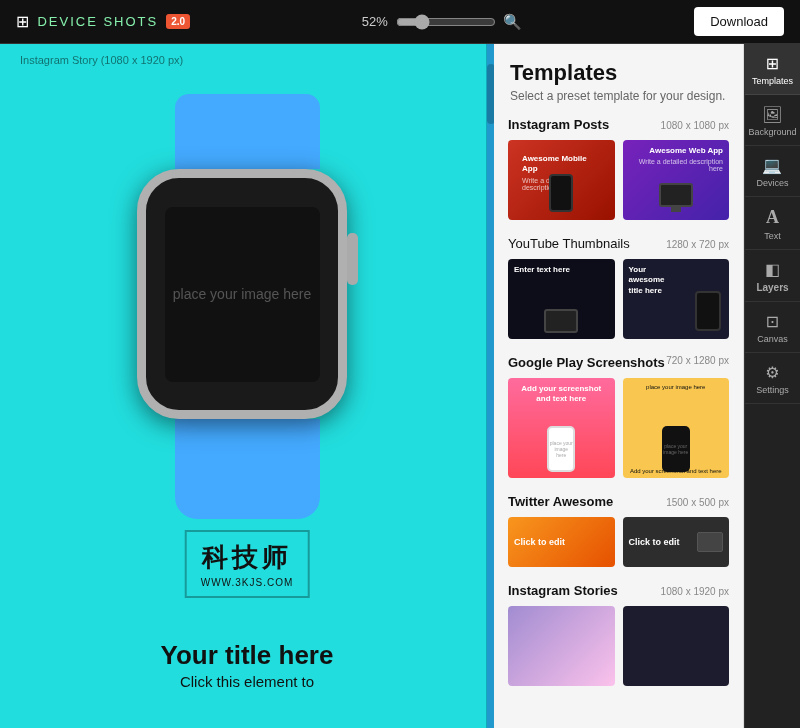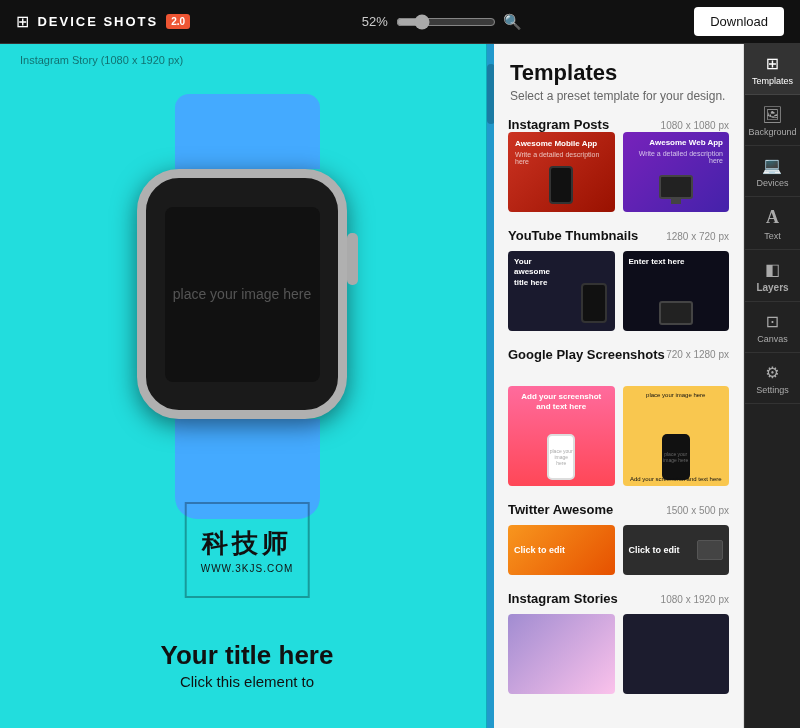--- a/index.html
+++ b/index.html
@@ -37,21 +37,21 @@
       align-items: center; padding-top: 8px; gap: 0;
       border-left: 1px solid #333;
     }
   </style>
 </head>
 <body>
 
 <div id="header">
   <div id="header-left">
     <span style="font-size:16px; color:#fff;">⊞</span>
-    <span style="font-size:13px; font-weight:bold; letter-spacing:2px; color:#ffffff;">DEVICE SHOTS</span>
+    <span style="font-size:13px; font-weight:normal; letter-spacing:2px; color:#86efac;">DEVICE SHOTS</span>
     <span style="background:#e53; color:#fff; font-size:10px; font-weight:bold; padding:2px 5px; border-radius:3px;">2.0</span>
   </div>
   <div id="header-center">
     <span style="font-size:13px; color:#ccc;">52%</span>
     <input type="range" min="10" max="200" value="52" style="width: 100px; accent-color: rgb(170, 170, 170);">
     <button style="background:none;border:none;color:#ccc;cursor:pointer;font-size:15px;">🔍</button>
   </div>
   <button style="background:#fff;color:#111;border:none;font-size:13px;font-weight:normal;padding:7px 16px;border-radius:4px;cursor:pointer;">Download</button>
 </div>
 
@@ -75,87 +75,87 @@
 
         <div style="width:155px;height:175px;background:#111;border-radius:8px;display:flex;align-items:center;justify-content:center;">
           <span style="font-size:14px;color:#555;text-align:center;line-height:1.6;">place your image here</span>
         </div>
       </div>
 
       <div style="width:145px;height:100px;background:#4af;margin:0 auto;border-radius:0 0 22px 22px;"></div>
     </div>
 
     <div style="position:absolute;bottom:130px;left:50%;transform:translateX(-50%);text-align:center;">
-      <div style="border:2px solid rgba(0,0,0,0.3);padding:22px 14px;display:inline-block;">
+      <div style="border:2px solid rgba(0,0,0,0.3);padding:8px 14px;display:inline-block;">
         <div style="font-size:26px;color:#111;font-weight:bold;letter-spacing:4px;">科技师</div>
         <div style="font-size:10px;color:#111;letter-spacing:1px;margin-top:2px;">WWW.3KJS.COM</div>
       </div>
     </div>
 
     <div style="position:absolute;bottom:57px;left:50%;transform:translateX(-50%);font-size:26px;font-weight:bold;color:#111;white-space:nowrap;cursor:pointer;">Your title here</div>
 
     <div style="position:absolute;bottom:38px;left:50%;transform:translateX(-50%);font-size:15px;color:#111;white-space:nowrap;cursor:pointer;">Click this element to</div>
   </div>
 
   <div id="templates-panel" style="width:250px;background:#f5f5f5;overflow-y:auto;color:#111;border-right:1px solid #ddd;">
 
     <div style="padding:16px 16px 4px;">
       <div style="font-size:22px;font-weight:bold;color:#111;">Templates</div>
       <div style="font-size:12px;color:#666;margin-top:3px;">Select a preset template for your design.</div>
     </div>
 
     <div style="padding:10px 14px 6px;">
-      <div style="display:flex;justify-content:space-between;align-items:baseline;">
+      <div style="display:flex;justify-content:space-between;align-items:baseline;margin-bottom:8px;">
         <span style="font-size:13px;font-weight:bold;color:#111;">Instagram Posts</span>
         <span style="font-size:10px;color:#888;">1080 x 1080 px</span>
       </div>
       <div style="display:grid;grid-template-columns:1fr 1fr;gap:8px;">
 
-        <div style="border-radius:4px;overflow:hidden;height:80px;cursor:pointer;background:linear-gradient(135deg,#cc3322,#991100);position:relative;padding:7px;">
+        <div style="border-radius:4px;overflow:hidden;height:80px;cursor:pointer;background:linear-gradient(135deg,#cc3322,#991100);position:relative;padding:14px;">
           <div style="font-size:8px;color:#fff;font-weight:bold;line-height:1.3;">Awesome Mobile App</div>
           <div style="font-size:7px;color:rgba(255,255,255,0.7);margin-top:2px;">Write a detailed description here</div>
           <div style="position:absolute;bottom:8px;left:50%;transform:translateX(-50%);">
             <div style="width:24px;height:38px;background:#111;border-radius:4px;border:2px solid #333;margin:0 auto;"></div>
           </div>
         </div>
 
         <div style="border-radius:4px;overflow:hidden;height:80px;cursor:pointer;background:linear-gradient(135deg,#7722bb,#4422aa);position:relative;padding:6px;">
           <div style="font-size:8px;color:#fff;font-weight:bold;line-height:1.3;text-align:right;">Awesome Web App</div>
           <div style="font-size:7px;color:rgba(255,255,255,0.7);margin-top:2px;text-align:right;">Write a detailed description here</div>
           <div style="position:absolute;bottom:8px;left:50%;transform:translateX(-50%);">
             <div style="width:34px;height:24px;background:#222;border-radius:3px;border:2px solid #444;margin:0 auto;"></div>
             <div style="width:10px;height:5px;background:#444;margin:0 auto;"></div>
           </div>
         </div>
       </div>
     </div>
 
     <div style="padding:10px 14px 6px;">
       <div style="display:flex;justify-content:space-between;align-items:baseline;margin-bottom:8px;">
-        <span style="font-size:13px;font-weight:bold;color:#111;">YouTube Thumbnails</span>
+        <span style="font-size:13px;font-weight:normal;color:#111;">YouTube Thumbnails</span>
         <span style="font-size:10px;color:#888;">1280 x 720 px</span>
       </div>
       <div style="display:grid;grid-template-columns:1fr 1fr;gap:8px;">
+        <div style="border-radius:4px;overflow:hidden;height:80px;cursor:pointer;background:#0d0d1a;position:relative;padding:6px;display:flex;flex-direction:column;justify-content:space-between;">
+          <div style="font-size:8px;color:#fff;font-weight:bold;">Enter text here</div>
+          <div style="display:flex;justify-content:center;">
+            <div style="width:34px;height:24px;background:#222;border-radius:3px;border:2px solid #444;"></div>
+          </div>
+        </div>
         <div style="border-radius:4px;overflow:hidden;height:80px;cursor:pointer;background:#1a1a2e;position:relative;padding:6px;">
           <div style="font-size:8px;color:#fff;font-weight:bold;line-height:1.3;">Your<br>awesome<br>title here</div>
           <div style="position:absolute;bottom:8px;right:8px;">
             <div style="width:26px;height:40px;background:#111;border-radius:4px;border:2px solid #333;"></div>
           </div>
         </div>
-        <div style="border-radius:4px;overflow:hidden;height:80px;cursor:pointer;background:#0d0d1a;position:relative;padding:6px;display:flex;flex-direction:column;justify-content:space-between;">
-          <div style="font-size:8px;color:#fff;font-weight:bold;">Enter text here</div>
-          <div style="display:flex;justify-content:center;">
-            <div style="width:34px;height:24px;background:#222;border-radius:3px;border:2px solid #444;"></div>
-          </div>
-        </div>
-      </div>
-    </div>
-
-    <div style="padding:10px 14px 6px;">
-      <div style="display:flex;justify-content:space-between;align-items:center;margin-bottom:24px;">
+      </div>
+    </div>
+
+    <div style="padding:10px 14px 6px;">
+      <div style="display:flex;justify-content:space-between;align-items:flex-start;margin-bottom:8px;">
         <span style="font-size:13px;font-weight:bold;color:#111;">Google Play Screenshots</span>
         <span style="font-size:10px;color:#888;">720 x 1280 px</span>
       </div>
       <div style="display:grid;grid-template-columns:1fr 1fr;gap:8px;">
         <div style="border-radius:4px;overflow:hidden;height:100px;cursor:pointer;background:linear-gradient(180deg,#ff6b9d,#ff4757);position:relative;padding:6px;">
           <div style="font-size:8px;color:#fff;font-weight:bold;text-align:center;line-height:1.3;">Add your screenshot and text here</div>
           <div style="position:absolute;bottom:6px;left:50%;transform:translateX(-50%);">
             <div style="width:28px;height:46px;background:#fff;border-radius:5px;border:2px solid #ddd;display:flex;align-items:center;justify-content:center;">
               <div style="font-size:5px;color:#aaa;text-align:center;">place your<br>image here</div>
             </div>

